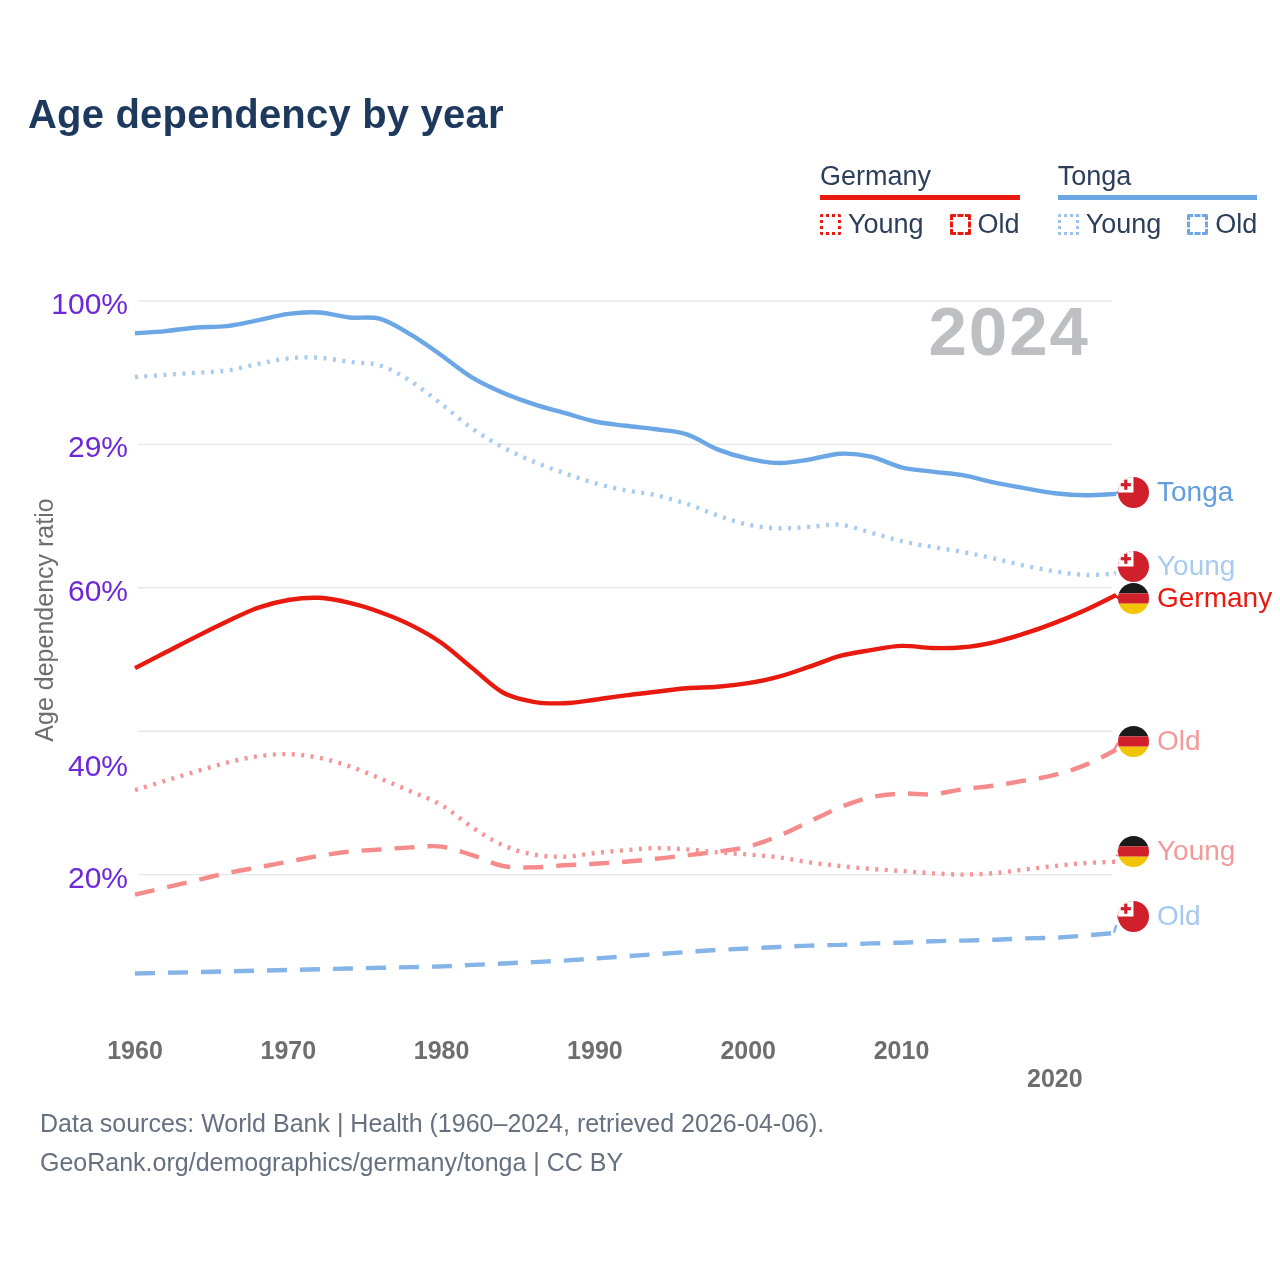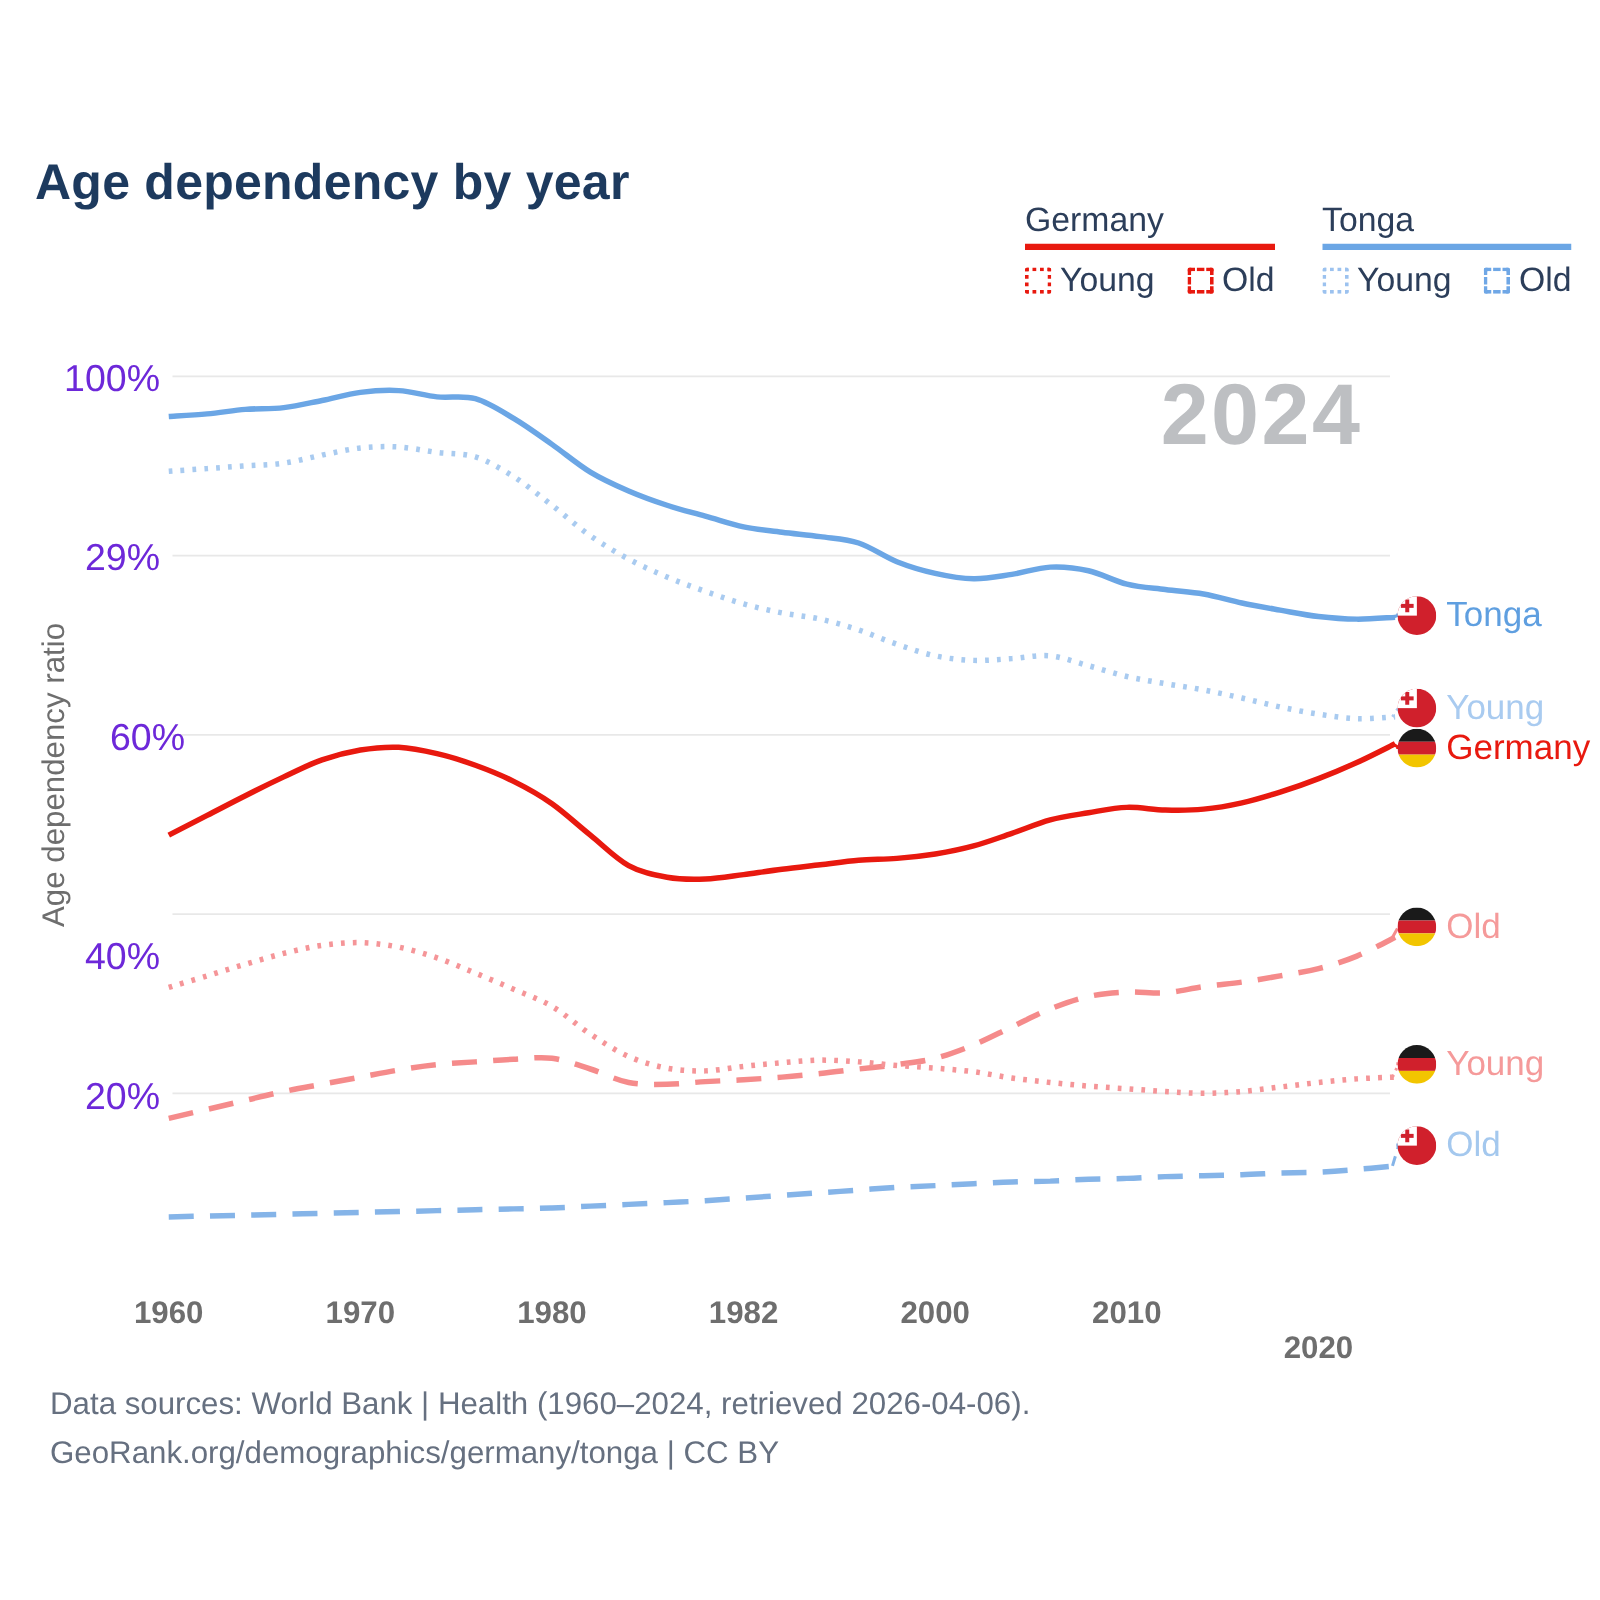--- a/index.html
+++ b/index.html
@@ -1,19 +1,19 @@
 <!DOCTYPE html>
 <html><head>
 <meta charset="utf-8">
 <style>
   html,body{margin:0;padding:0;background:#fff;}
   .canvas{position:relative;width:1280px;height:1280px;background:#ffffff;
           font-family:"Liberation Sans",sans-serif;overflow:hidden;}
   .title{position:absolute;left:28px;top:92px;font-size:40px;font-weight:700;
-         color:#1d3a5e;letter-spacing:0.2px;margin-top:32px;}
+         color:#1d3a5e;letter-spacing:0.2px;}
   
   .legend{position:absolute;left:820px;top:161px;display:flex;gap:38px;}
   .lg-group{display:flex;flex-direction:column;}
   .lg-country{font-size:27px;color:#2c3e5a;padding-bottom:3px;border-bottom:5px solid;}
   .lg-items{display:flex;gap:26px;margin-top:9px;align-items:center;}
   .lg-item{display:inline-flex;align-items:center;gap:7px;font-size:27px;color:#2c3e5a;cursor:pointer;}
   .lg-box{width:21px;height:21px;border-radius:2px;box-sizing:border-box;}
   
   .ytick{position:absolute;left:0;width:128px;text-align:right;font-size:30px;color:#6d28d9;}
   .xtick{position:absolute;width:120px;text-align:center;font-size:25px;color:#6e6e6e;top:1036px;font-weight:bold;}
@@ -84,27 +84,27 @@
       <path d="M1114,749.8 L1119,741 L1117,741" fill="none" stroke="#f58b8b" stroke-width="2.4" stroke-dasharray="8 6"></path>
       <path d="M1114,861.7 L1119,851 L1117,851" fill="none" stroke="#f59598" stroke-width="2.4" stroke-dasharray="2 4"></path>
       <path d="M1114,932.7 L1119,916 L1117,916" fill="none" stroke="#85b4e8" stroke-width="2.4" stroke-dasharray="8 6"></path>
     </svg>
 
   <div class="ylabel">Age dependency ratio</div>
 
   <div id="ticks">
       <div class="ytick" style="top: 860.6px;">20%</div>
       <div class="ytick" style="top: 749px;">40%</div>
-      <div class="ytick" style="top: 573.8px; padding-left: 20px;">60%</div>
+      <div class="ytick" style="top: 573.8px;">60%</div>
       <div class="ytick" style="top: 430.4px;">29%</div>
       <div class="ytick" style="top: 287px;">100%</div>
       <div class="xtick" style="left: 75px;">1960</div>
       <div class="xtick" style="left: 228.3px;">1970</div>
       <div class="xtick" style="left: 381.6px;">1980</div>
-      <div class="xtick" style="left: 534.9px;">1982</div>
+      <div class="xtick" style="left: 534.9px;">1990</div>
       <div class="xtick" style="left: 688.2px;">2000</div>
       <div class="xtick" style="left: 841.5px;">2010</div>
       <div class="xtick" style="left: 994.8px; margin-top: 28px;">2020</div>
     </div>
   <div id="endlabels">
       <div class="end-label" style="top: 492px;">
         <svg width="31" height="31" viewBox="0 0 31 31">
           <defs>
             <clipPath id="ct0">
               <circle cx="15.5" cy="15.5" r="15.5"></circle>

